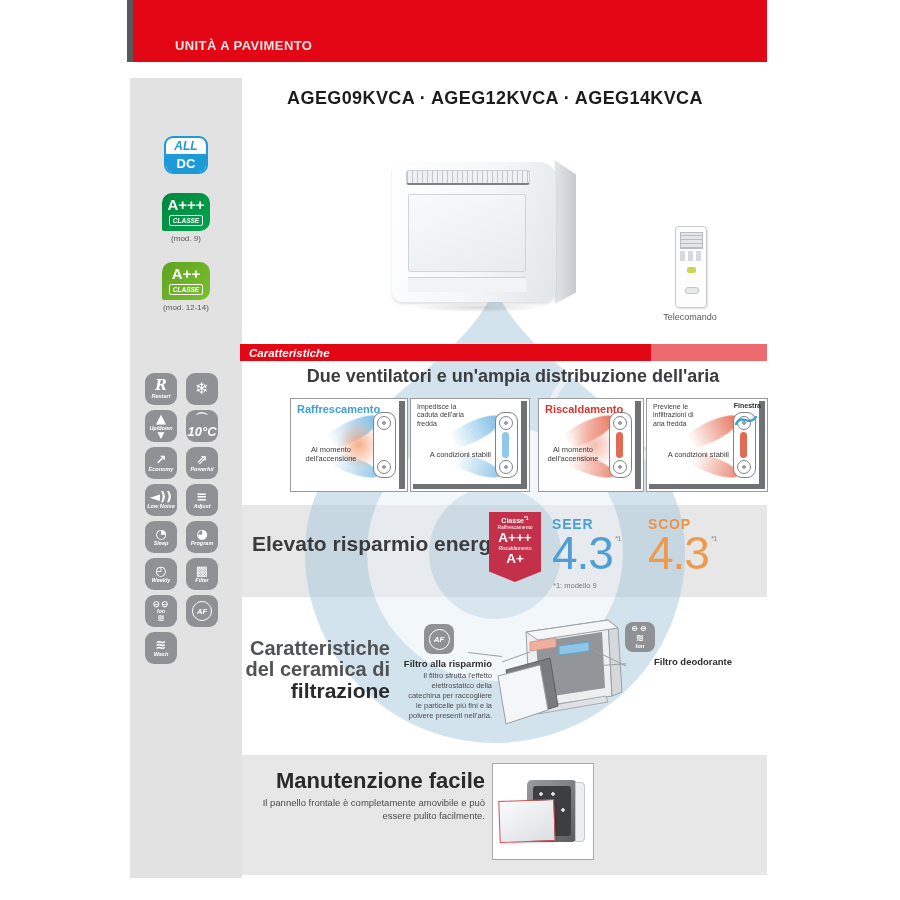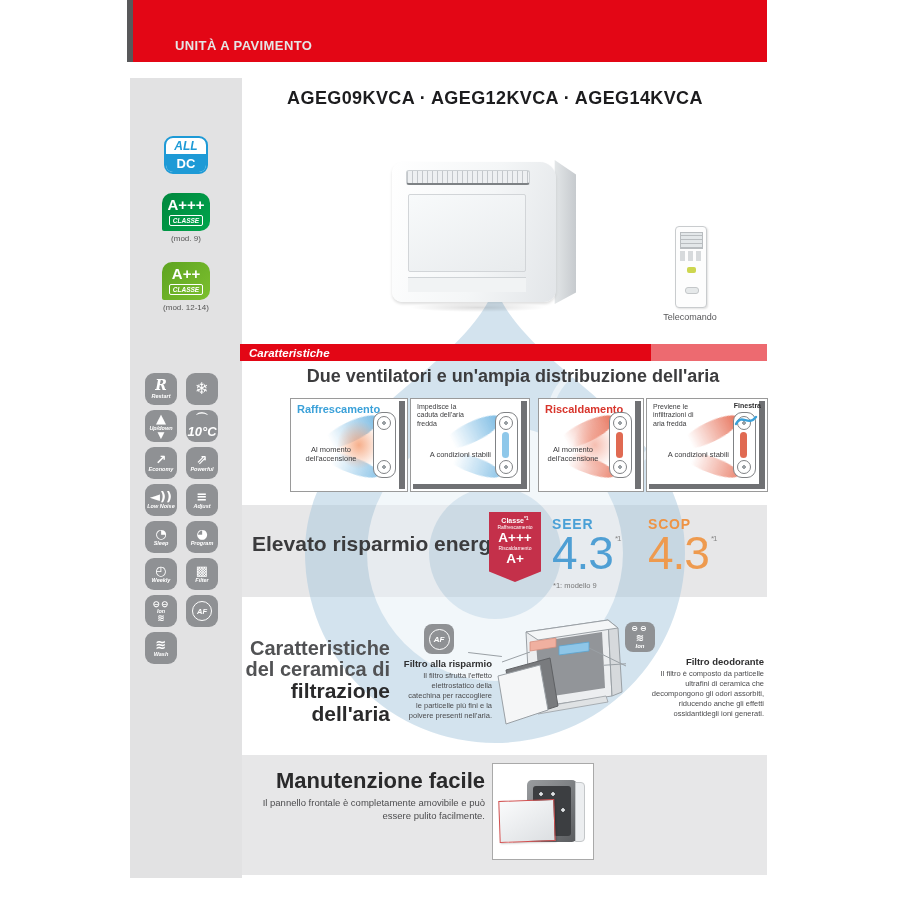--- a/index.html
+++ b/index.html
@@ -128,21 +128,21 @@
   .mini-icon{width:30px;height:30px;background:#8f9194;border-radius:8px;z-index:3;color:#fff;
       display:flex;flex-direction:column;align-items:center;justify-content:center;overflow:hidden;}
   #af-icon{left:424px;top:624px;}
   #ion-icon{left:625px;top:622px;}
   .mini-icon .glyph{font-family:"DejaVu Sans",sans-serif;font-size:8px;line-height:1;font-weight:bold;letter-spacing:2px;}
   .mini-icon .glyph2{font-family:"DejaVu Sans",sans-serif;font-size:10px;line-height:1;font-weight:bold;}
   .mini-icon .lbl{font-style:italic;font-weight:bold;font-size:6px;}
   .mini-icon .apple{width:19px;height:19px;border:1.7px solid #fff;border-radius:50%;
       display:flex;align-items:center;justify-content:center;font-weight:bold;font-style:italic;font-size:8px;}
   #catechin-text{left:392px;top:658px;width:100px;text-align:right;z-index:3;}
-  #deodorant-text{left:622px;top:656px;width:142px;text-align:right;z-index:3;}
+  #deodorant-text{left:622px;top:656px;width:142px;text-align:center;z-index:3;}
   .ftr-h{font-size:9.5px;font-weight:bold;color:#2f2f30;margin-bottom:2px;}
   .ftr-b{font-size:7.5px;color:#4c4c4e;line-height:1.32;margin-left:16px;}
   #exploded{left:496px;top:610px;z-index:3;}
   .leader{position:absolute;height:1px;background:#9aa0a5;z-index:3;}
   #lead-l{left:468px;top:654px;width:34px;transform:rotate(7deg);}
   #lead-r{left:604px;top:664px;width:22px;transform:rotate(-4deg);}
 
   
   #band-maint{left:240px;top:755px;width:527px;height:120px;}
   #maint-title{left:250px;top:768px;width:235px;text-align:right;font-size:22px;font-weight:bold;color:#2a2a2b;z-index:3;}
@@ -355,21 +355,20 @@
 <div class="metric" id="scop">
   <div class="mlabel">SCOP</div>
   <div class="mval"><span>4.3</span><sup>*1</sup></div>
 </div>
 <div class="abs" id="energy-foot">*1: modello 9</div>
 
 <div class="abs" id="filt-title">
   <div class="t-gray">Caratteristiche</div>
   <div class="t-gray">del ceramica di</div>
   <div class="t-dark">filtrazione</div>
-  <div class="t-dark">dell'aria</div>
 </div>
 
 <div class="abs mini-icon" id="af-icon">
   <div class="apple">AF</div>
 </div>
 <div class="abs" id="catechin-text">
   <div class="ftr-h">Filtro alla risparmio</div>
   <div class="ftr-b">Il filtro sfrutta l'effetto elettrostatico della catechina per raccogliere le particelle più fini e la polvere presenti nell'aria.</div>
 </div>
 
@@ -389,21 +388,20 @@
 <div class="leader" id="lead-l"></div>
 <div class="leader" id="lead-r"></div>
 
 <div class="abs mini-icon" id="ion-icon">
   <div class="glyph">⊖⊖</div>
   <div class="glyph2">≋</div>
   <div class="lbl">Ion</div>
 </div>
 <div class="abs" id="deodorant-text">
   <div class="ftr-h">Filtro deodorante</div>
-  <div class="ftr-b">Il filtro è composto da particelle ultrafini di ceramica che decompongono gli odori assorbiti, riducendo anche gli effetti ossidantidegli ioni generati.</div>
 </div>
 
 <div class="abs" id="maint-title">Manutenzione facile</div>
 <div class="abs" id="maint-body">Il pannello frontale è completamente amovibile e può essere pulito facilmente.</div>
 <div class="abs" id="maint-img">
   <div class="dunit"></div>
   <div class="dside"></div>
   <div class="dfront"></div>
   <div class="fpanel"></div>
 </div>

